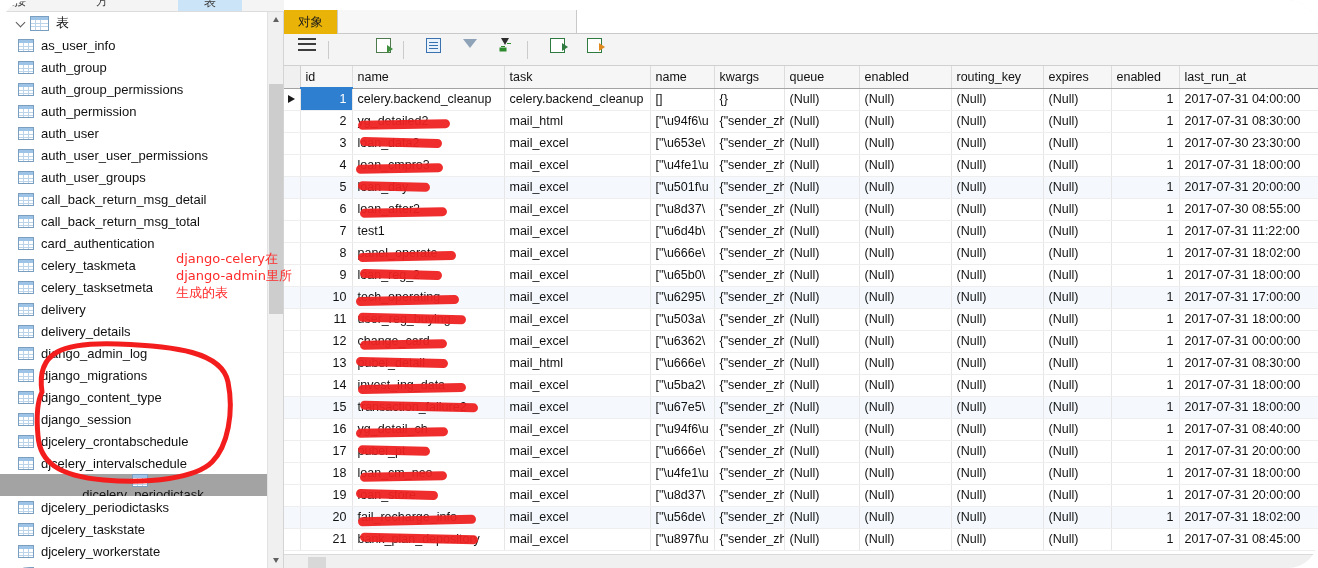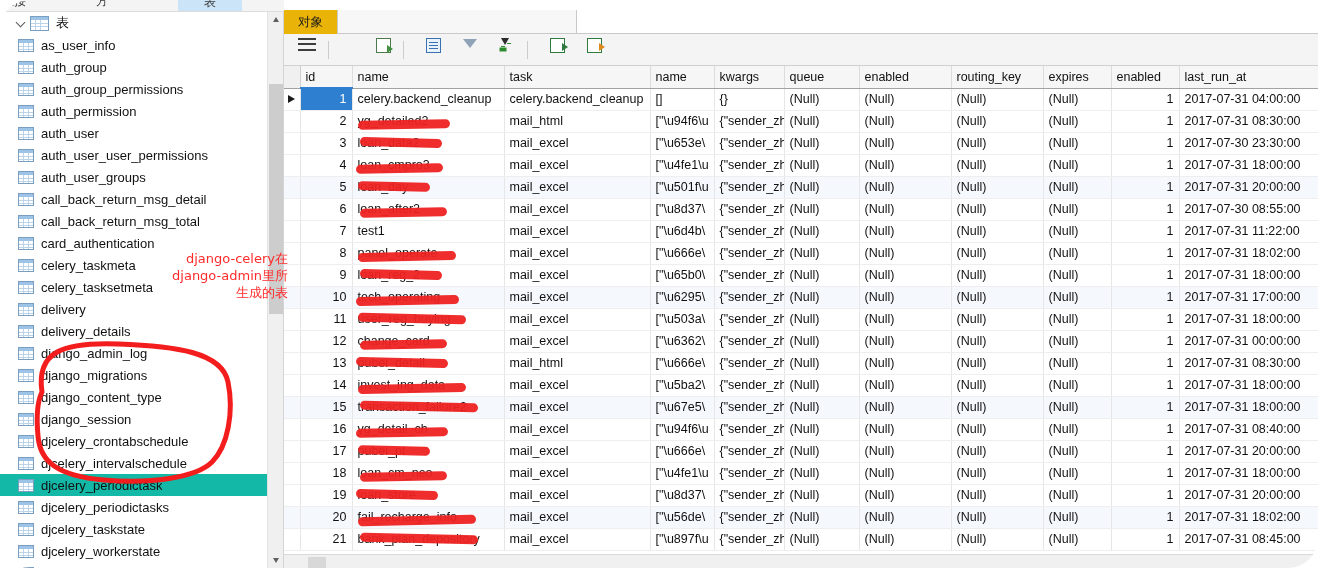--- a/index.html
+++ b/index.html
@@ -34,21 +34,21 @@
     background: #ffffff; border-right: 1px solid #d4d4d4;
     overflow: hidden;
   }
   .tree { position: absolute; top: 0; left: 0; width: 268px; }
   .tree-row {
     height: 22px; display: flex; align-items: center;
     padding-left: 18px; white-space: nowrap; font-size: 13px;
     color: #111;
   }
   .tree-row.root { padding-left: 14px; }
-  .tree-row.sel { background: #14b8a6; }
+  .tree-row.sel { background: #a3a3a3; flex-direction: column; }
   .chev {
     width: 14px; height: 14px; display: inline-block; position: relative;
     margin-right: 2px; flex: 0 0 auto;
   }
   .chev::before {
     content: ""; position: absolute; left: 3px; top: 3px;
     width: 6px; height: 6px;
     border-right: 1.6px solid #5a5a5a; border-bottom: 1.6px solid #5a5a5a;
     transform: rotate(45deg);
   }
@@ -199,24 +199,23 @@
 
   
   .bottom-strip {
     position: absolute; left: 0; bottom: 0; width: 1034px; height: 14px;
     background: #f0f0f0; border-top: 1px solid #dadada;
   }
   .bottom-strip .btn {
     position: absolute; left: 24px; top: 2px; width: 18px; height: 12px; background: #d8d8d8;
   }
   .ink-note {
-    position: absolute; left: 170px; top: 250px; width: 118px;
+    position: absolute; left: 176px; top: 250px; width: 118px;
     color: #ff2b2b; font-size: 13px; line-height: 17px;
     font-family: "DejaVu Sans", "Liberation Sans", sans-serif;
-    text-align: right;
   }
   svg.ink-svg { position: absolute; left: 0; top: 0; overflow: visible; }
 </style>
 </head>
 <body>
 
 <div id="app">
 
   <div class="ribbon">
     <div class="ribbon-item" style="left:2px">注接</div>

